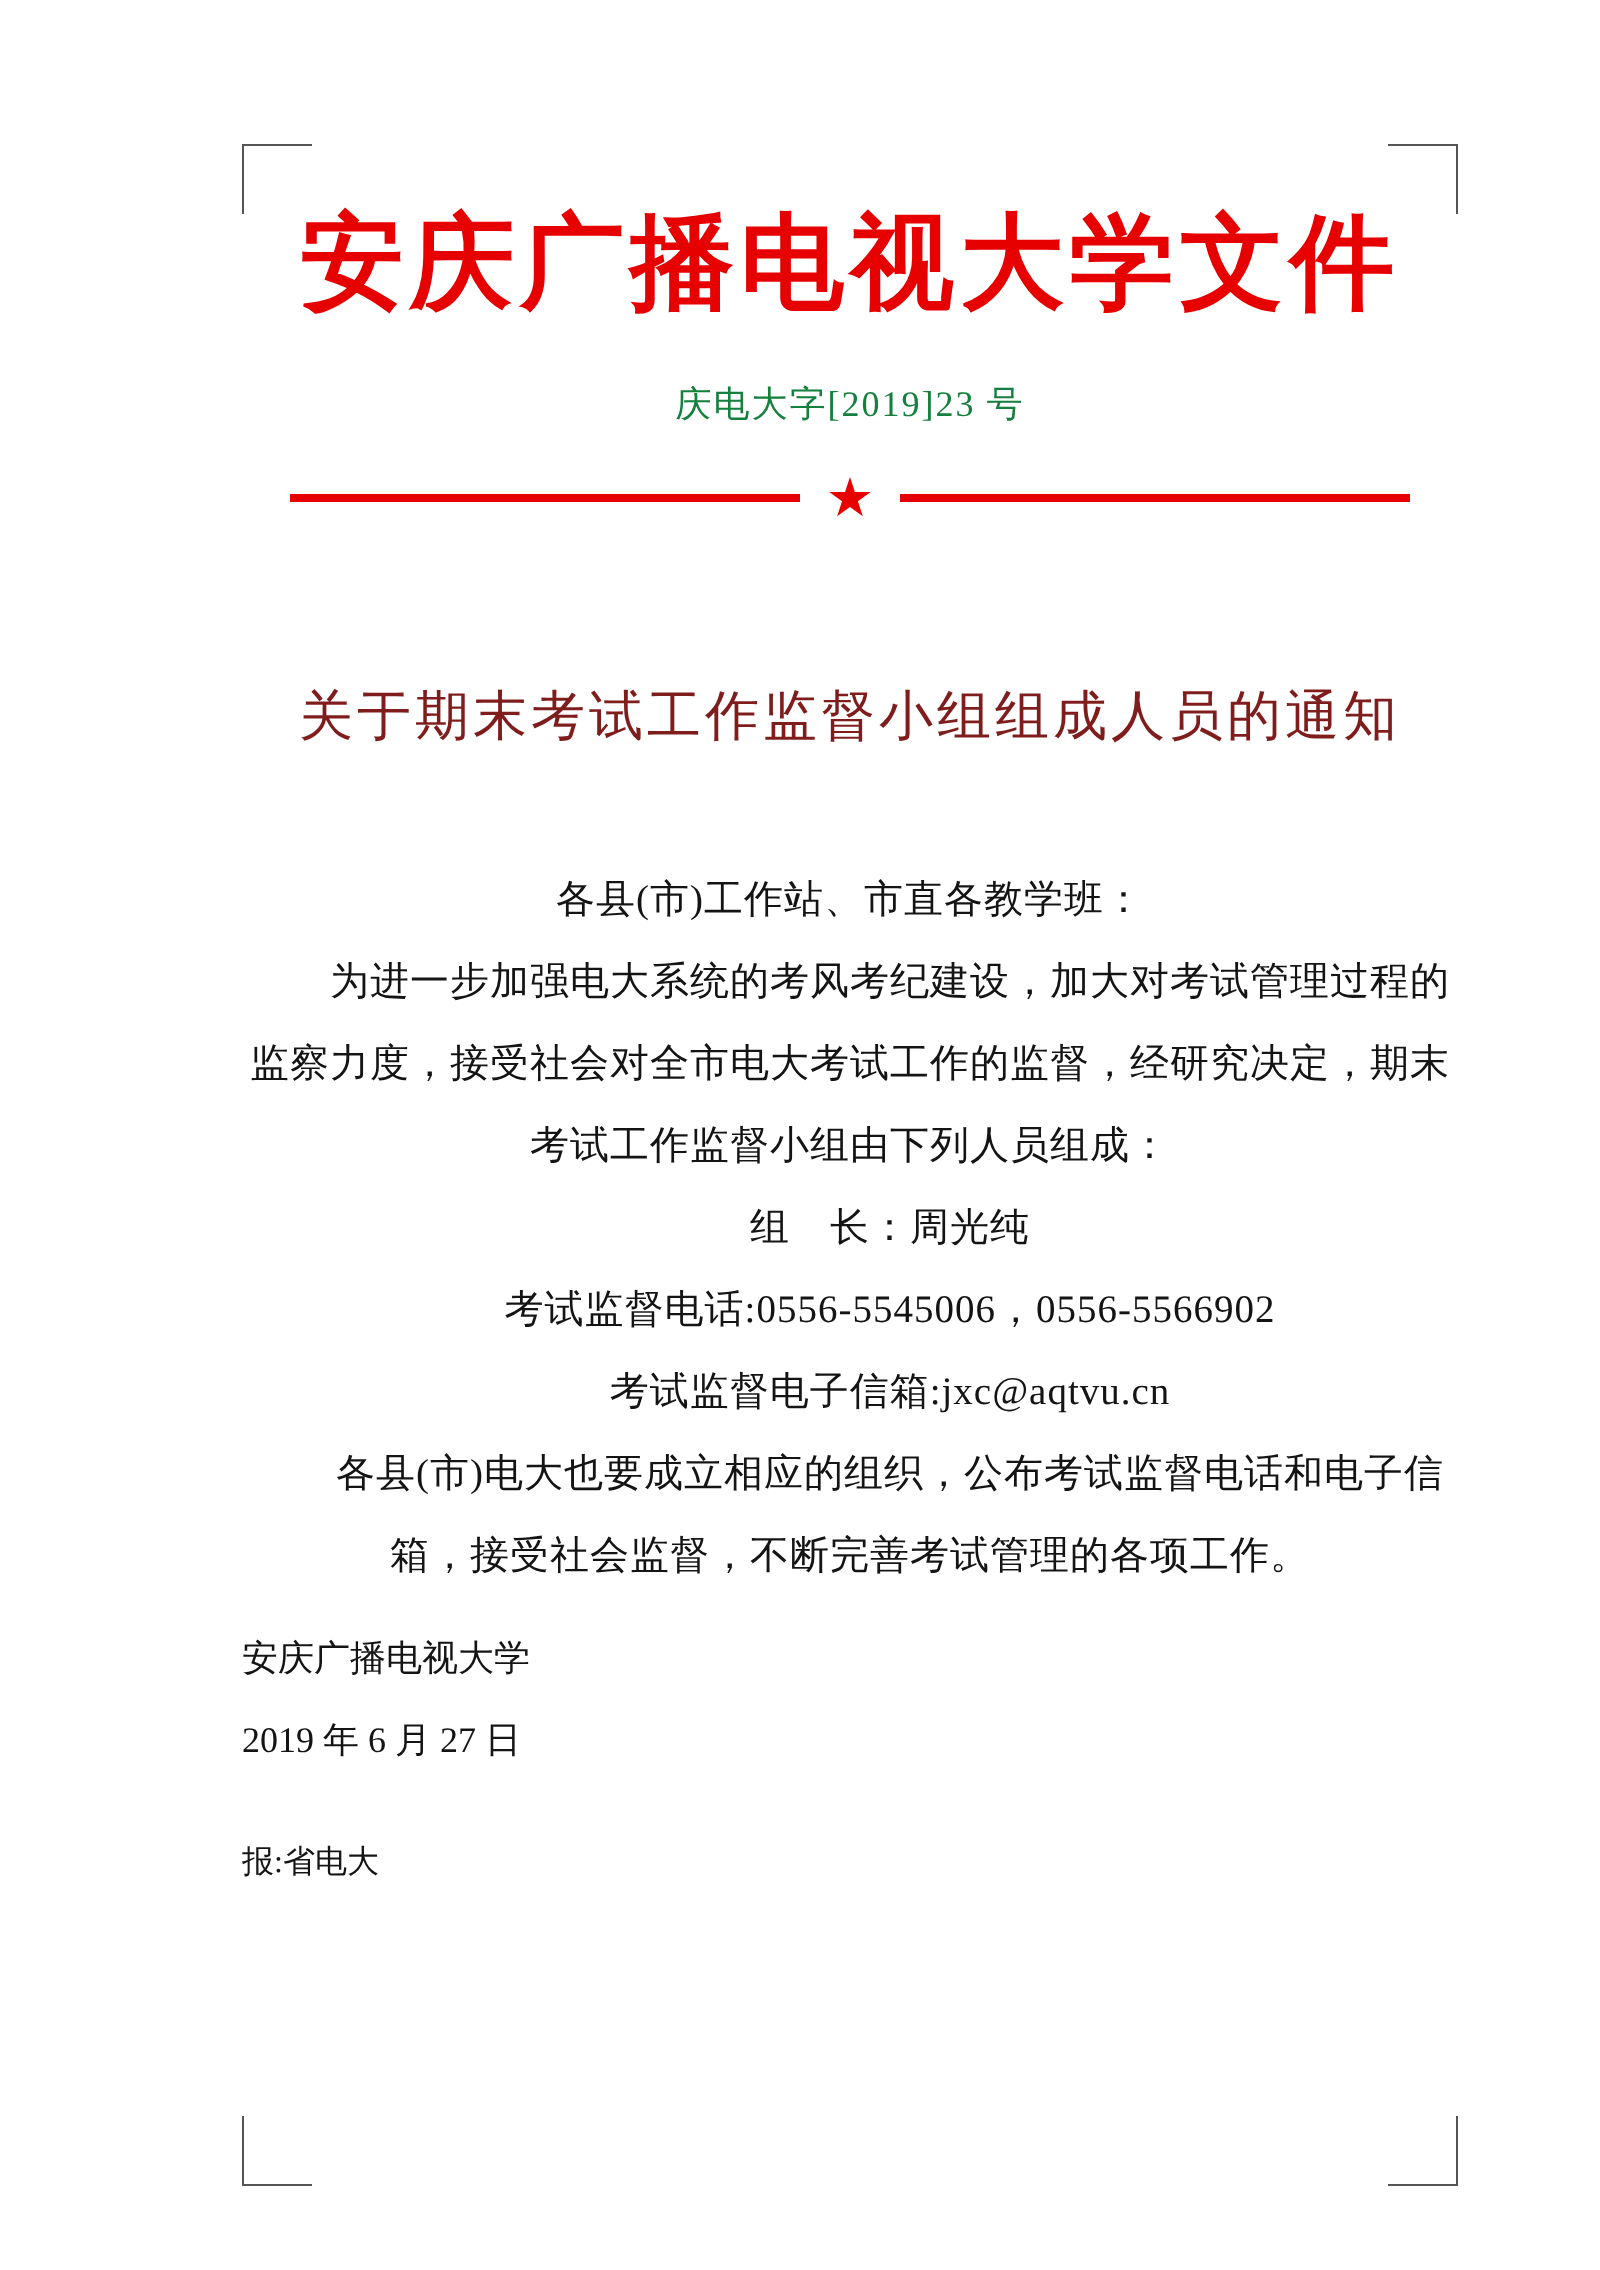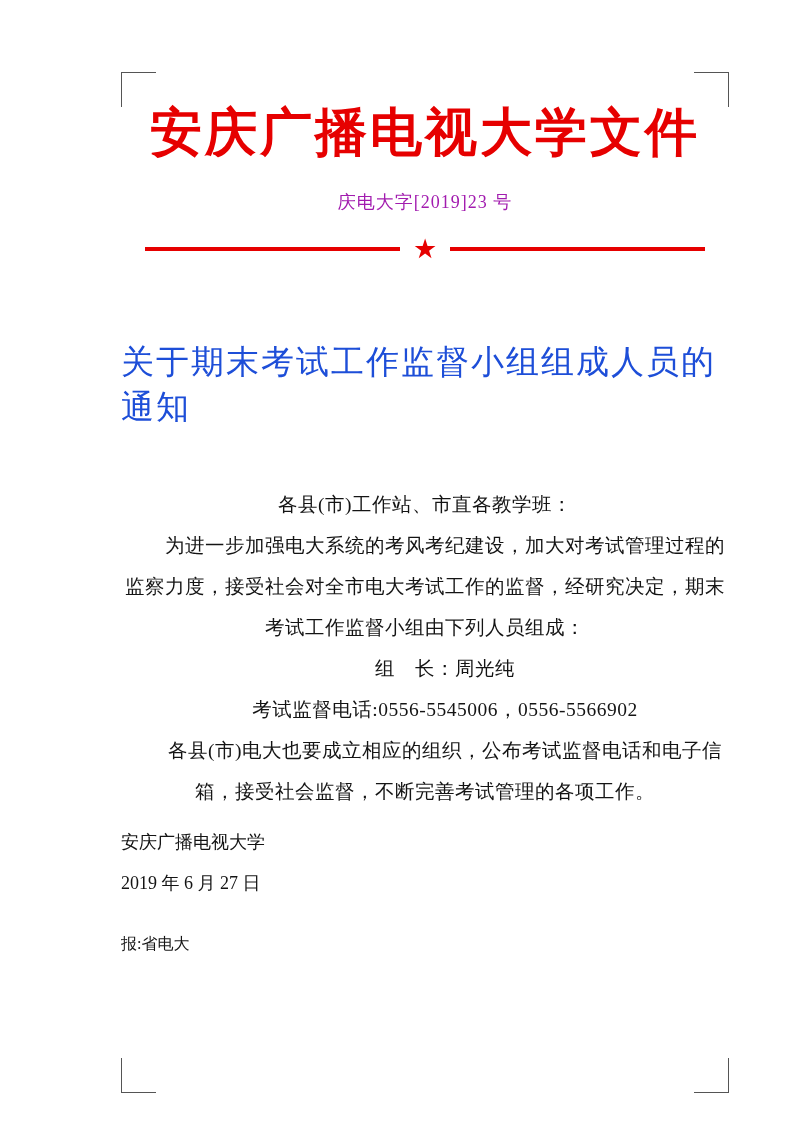--- a/index.html
+++ b/index.html
@@ -51,21 +51,21 @@
     font-size: 52px;
     letter-spacing: 3px;
     line-height: 1.2;
     margin-top: 30px;
     white-space: nowrap;
   }
 
   .docnum {
     text-align: center;
     font-size: 18px;
-    color: #a21caf;
+    color: #15803d;
     margin-top: 26px;
     letter-spacing: 1px;
     font-family: "Liberation Serif", "DejaVu Serif", serif;
   }
 
   
   .redrule {
     position: relative;
     margin-top: 22px;
     height: 26px;
@@ -83,24 +83,24 @@
     left: 50%;
     top: 0;
     transform: translateX(-50%);
     color: #e60000;
     font-size: 27px;
     line-height: 26px;
   }
 
   
   .doc-title {
-    text-align: left;
-    font-size: 33px;
+    text-align: center;
+    font-size: 27px;
     font-weight: 400;
-    color: #1d4ed8;
+    color: #7f1d1d;
     margin-top: 78px;
     letter-spacing: 2px;
     font-family: "Liberation Serif", "DejaVu Serif", serif;
   }
 
   
   .body-block {
     margin-top: 54px;
     font-size: 19.5px;
     line-height: 41px;
@@ -155,20 +155,21 @@
 
       <p class="p">各县(市)工作站、市直各教学班：</p>
 
       <p class="p indent">为进一步加强电大系统的考风考纪建设，加大对考试管理过程的监察力度，接受社会对全市电大考试工作的监督，经研究决定，期末考试工作监督小组由下列人员组成：</p>
 
       <p class="p indent2">组　长：周光纯</p>
 
 
       <p class="p indent2">考试监督电话:0556-5545006，0556-5566902</p>
 
+      <p class="p indent2">考试监督电子信箱:jxc@aqtvu.cn</p>
 
       <p class="p indent">各县(市)电大也要成立相应的组织，公布考试监督电话和电子信箱，接受社会监督，不断完善考试管理的各项工作。</p>
 
     </div>
 
     <div class="sign">
       <div>安庆广播电视大学</div>
       <div class="date">2019 年 6 月 27 日</div>
     </div>
 

